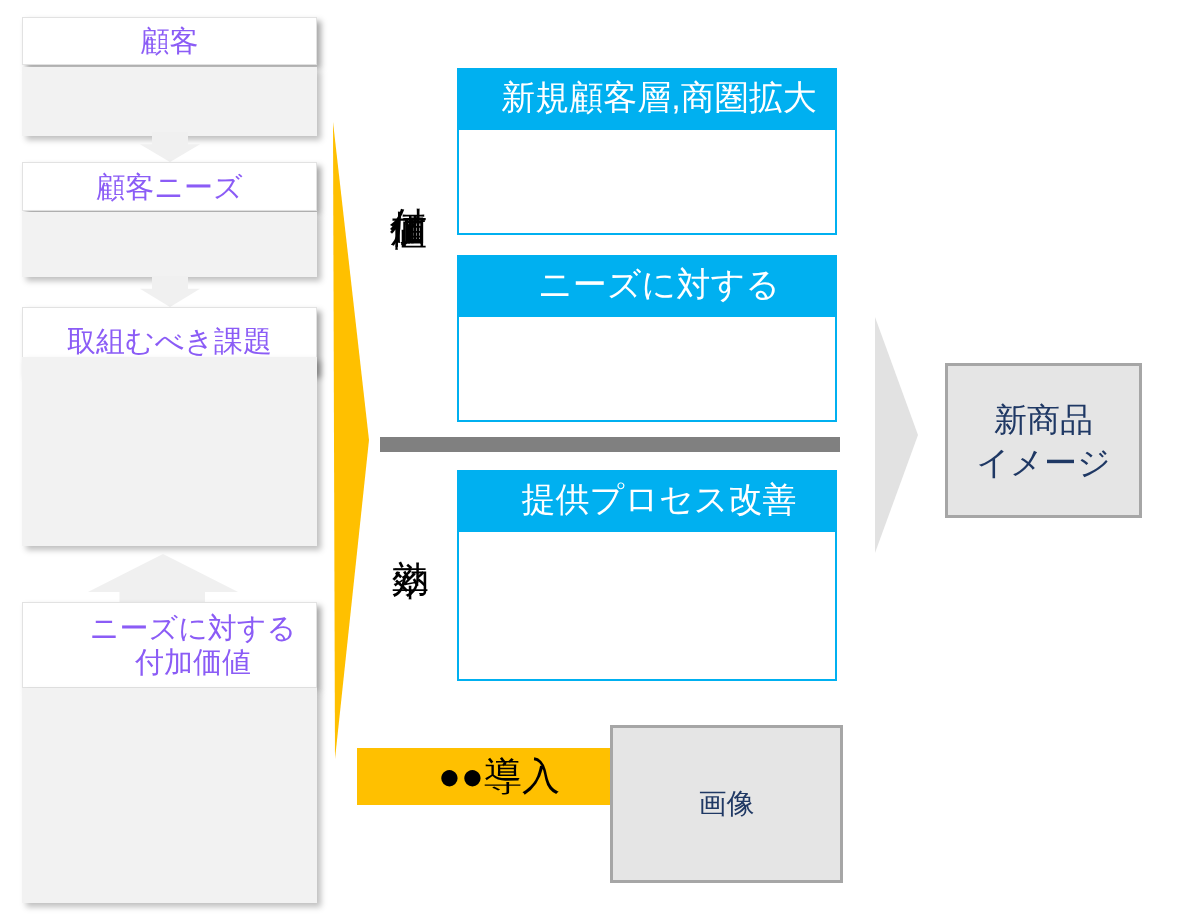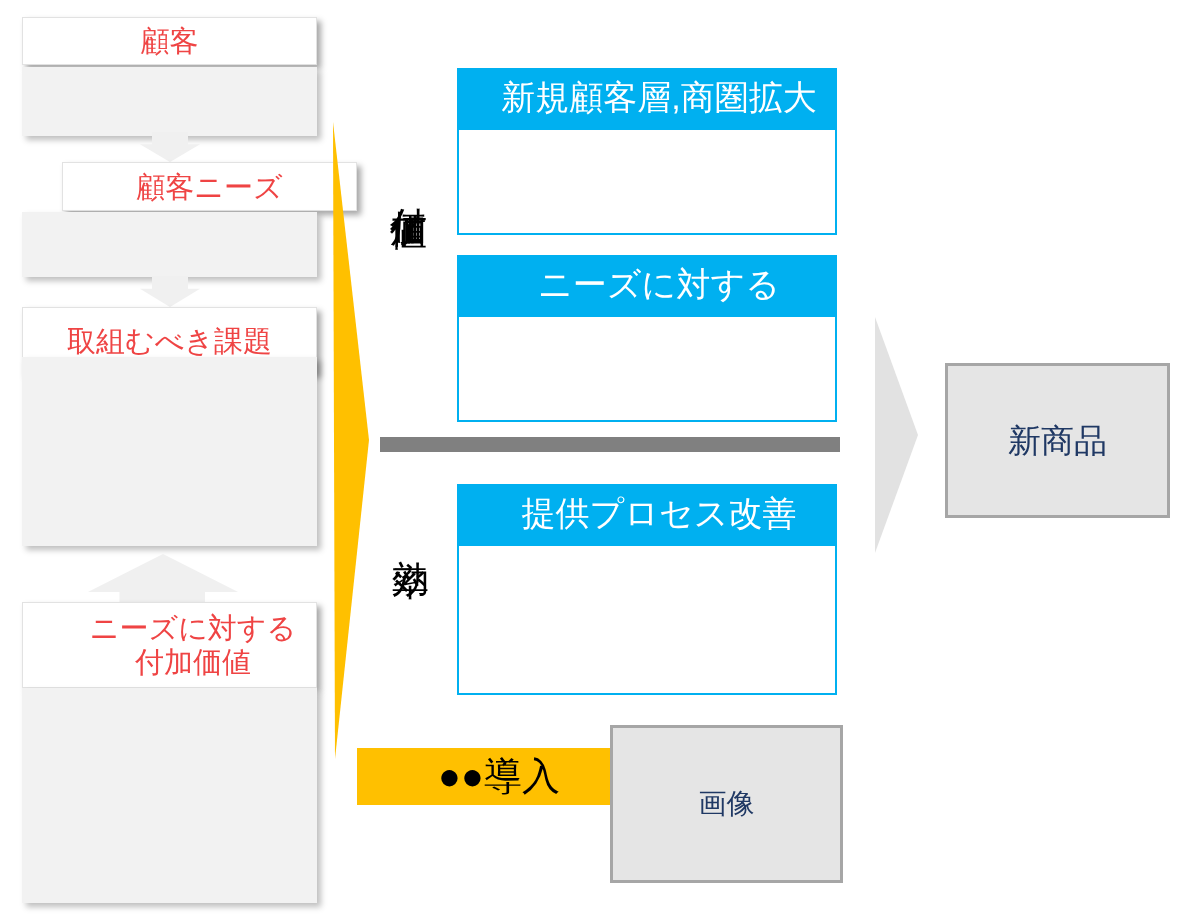--- a/index.html
+++ b/index.html
@@ -12,21 +12,21 @@
   }
   .abs{position:absolute;}
 
   
   .step-header{
     position:absolute;left:22px;width:295px;
     background:#ffffff;
     border:1px solid #e2e2e2;
     box-shadow:4px 4px 6px rgba(0,0,0,0.35);
     display:flex;align-items:center;justify-content:center;
-    font-size:29px;color:#ef4444;text-align:center;line-height:34px;
+    font-size:29px;color:#8b5cf6;text-align:center;line-height:34px;
     box-sizing:border-box;
   }
   .step-body{
     position:absolute;left:22px;width:295px;
     background:#f2f2f2;
     box-shadow:4px 4px 6px rgba(0,0,0,0.25);
   }
   .arrow-shape{
     position:absolute;
     background:#f0f0f0;
@@ -72,36 +72,36 @@
 
   
   .gray-frame{
     position:absolute;
     background:#e5e5e5;
     border:3px solid #a6a6a6;
     box-sizing:border-box;
     display:flex;flex-direction:column;align-items:center;justify-content:center;
     color:#1f3864;text-align:center;
   }
-  #result-box{left:945px;top:363px;width:225px;height:155px;font-size:33px;line-height:43px;}
+  #result-box{left:945px;top:363px;width:197px;height:155px;font-size:33px;line-height:43px;}
   #image-box{left:610px;top:725px;width:233px;height:158px;font-size:28px;}
 </style>
 </head>
 <body>
 
 <div id="canvas">
 
   <div class="step-header" style="top:17px;height:48px;">
     <span>顧客</span>
   </div>
   <div class="step-body" style="top:67px;height:69px;"></div>
 
   <div class="arrow-shape arrow-down" style="left:140px;top:132px;width:60px;height:30px;"></div>
 
-  <div class="step-header" style="top:162px;height:49px;margin-left:40px;">
+  <div class="step-header" style="top:162px;height:49px;">
     <span>顧客ニーズ</span>
   </div>
   <div class="step-body" style="top:212px;height:65px;"></div>
 
   <div class="arrow-shape arrow-down" style="left:140px;top:276px;width:60px;height:31px;"></div>
 
   <div class="step-header" style="top:307px;height:67px;">
     <span>取組むべき課題</span>
   </div>
   <div class="step-body" style="top:357px;height:189px;"></div>
@@ -130,36 +130,37 @@
 
   <div class="cyan-box" style="top:255px;">
     <div class="cyan-head">
       <span>ニーズに対する</span>
     </div>
     <div class="cyan-body" style="height:107px;"></div>
   </div>
 
   <div class="divider"></div>
 
-  <div class="cyan-box" style="top:484px;">
+  <div class="cyan-box" style="top:470px;">
     <div class="cyan-head">
       <span>提供プロセス改善</span>
     </div>
     <div class="cyan-body" style="height:151px;"></div>
   </div>
 
   <div class="intro-bar">
     <span>●●導入</span>
   </div>
 
   <div class="gray-frame" id="image-box">
     <span>画像</span>
   </div>
 
   <svg class="abs" style="left:874px;top:317px;" width="46" height="236" viewBox="0 0 46 236">
     <polygon points="1,0 44,118 1,236" fill="#e2e2e2"></polygon>
   </svg>
 
   <div class="gray-frame" id="result-box">
     <span>新商品</span>
+    <span>イメージ</span>
   </div>
 
 </div>
 
 </body></html>

